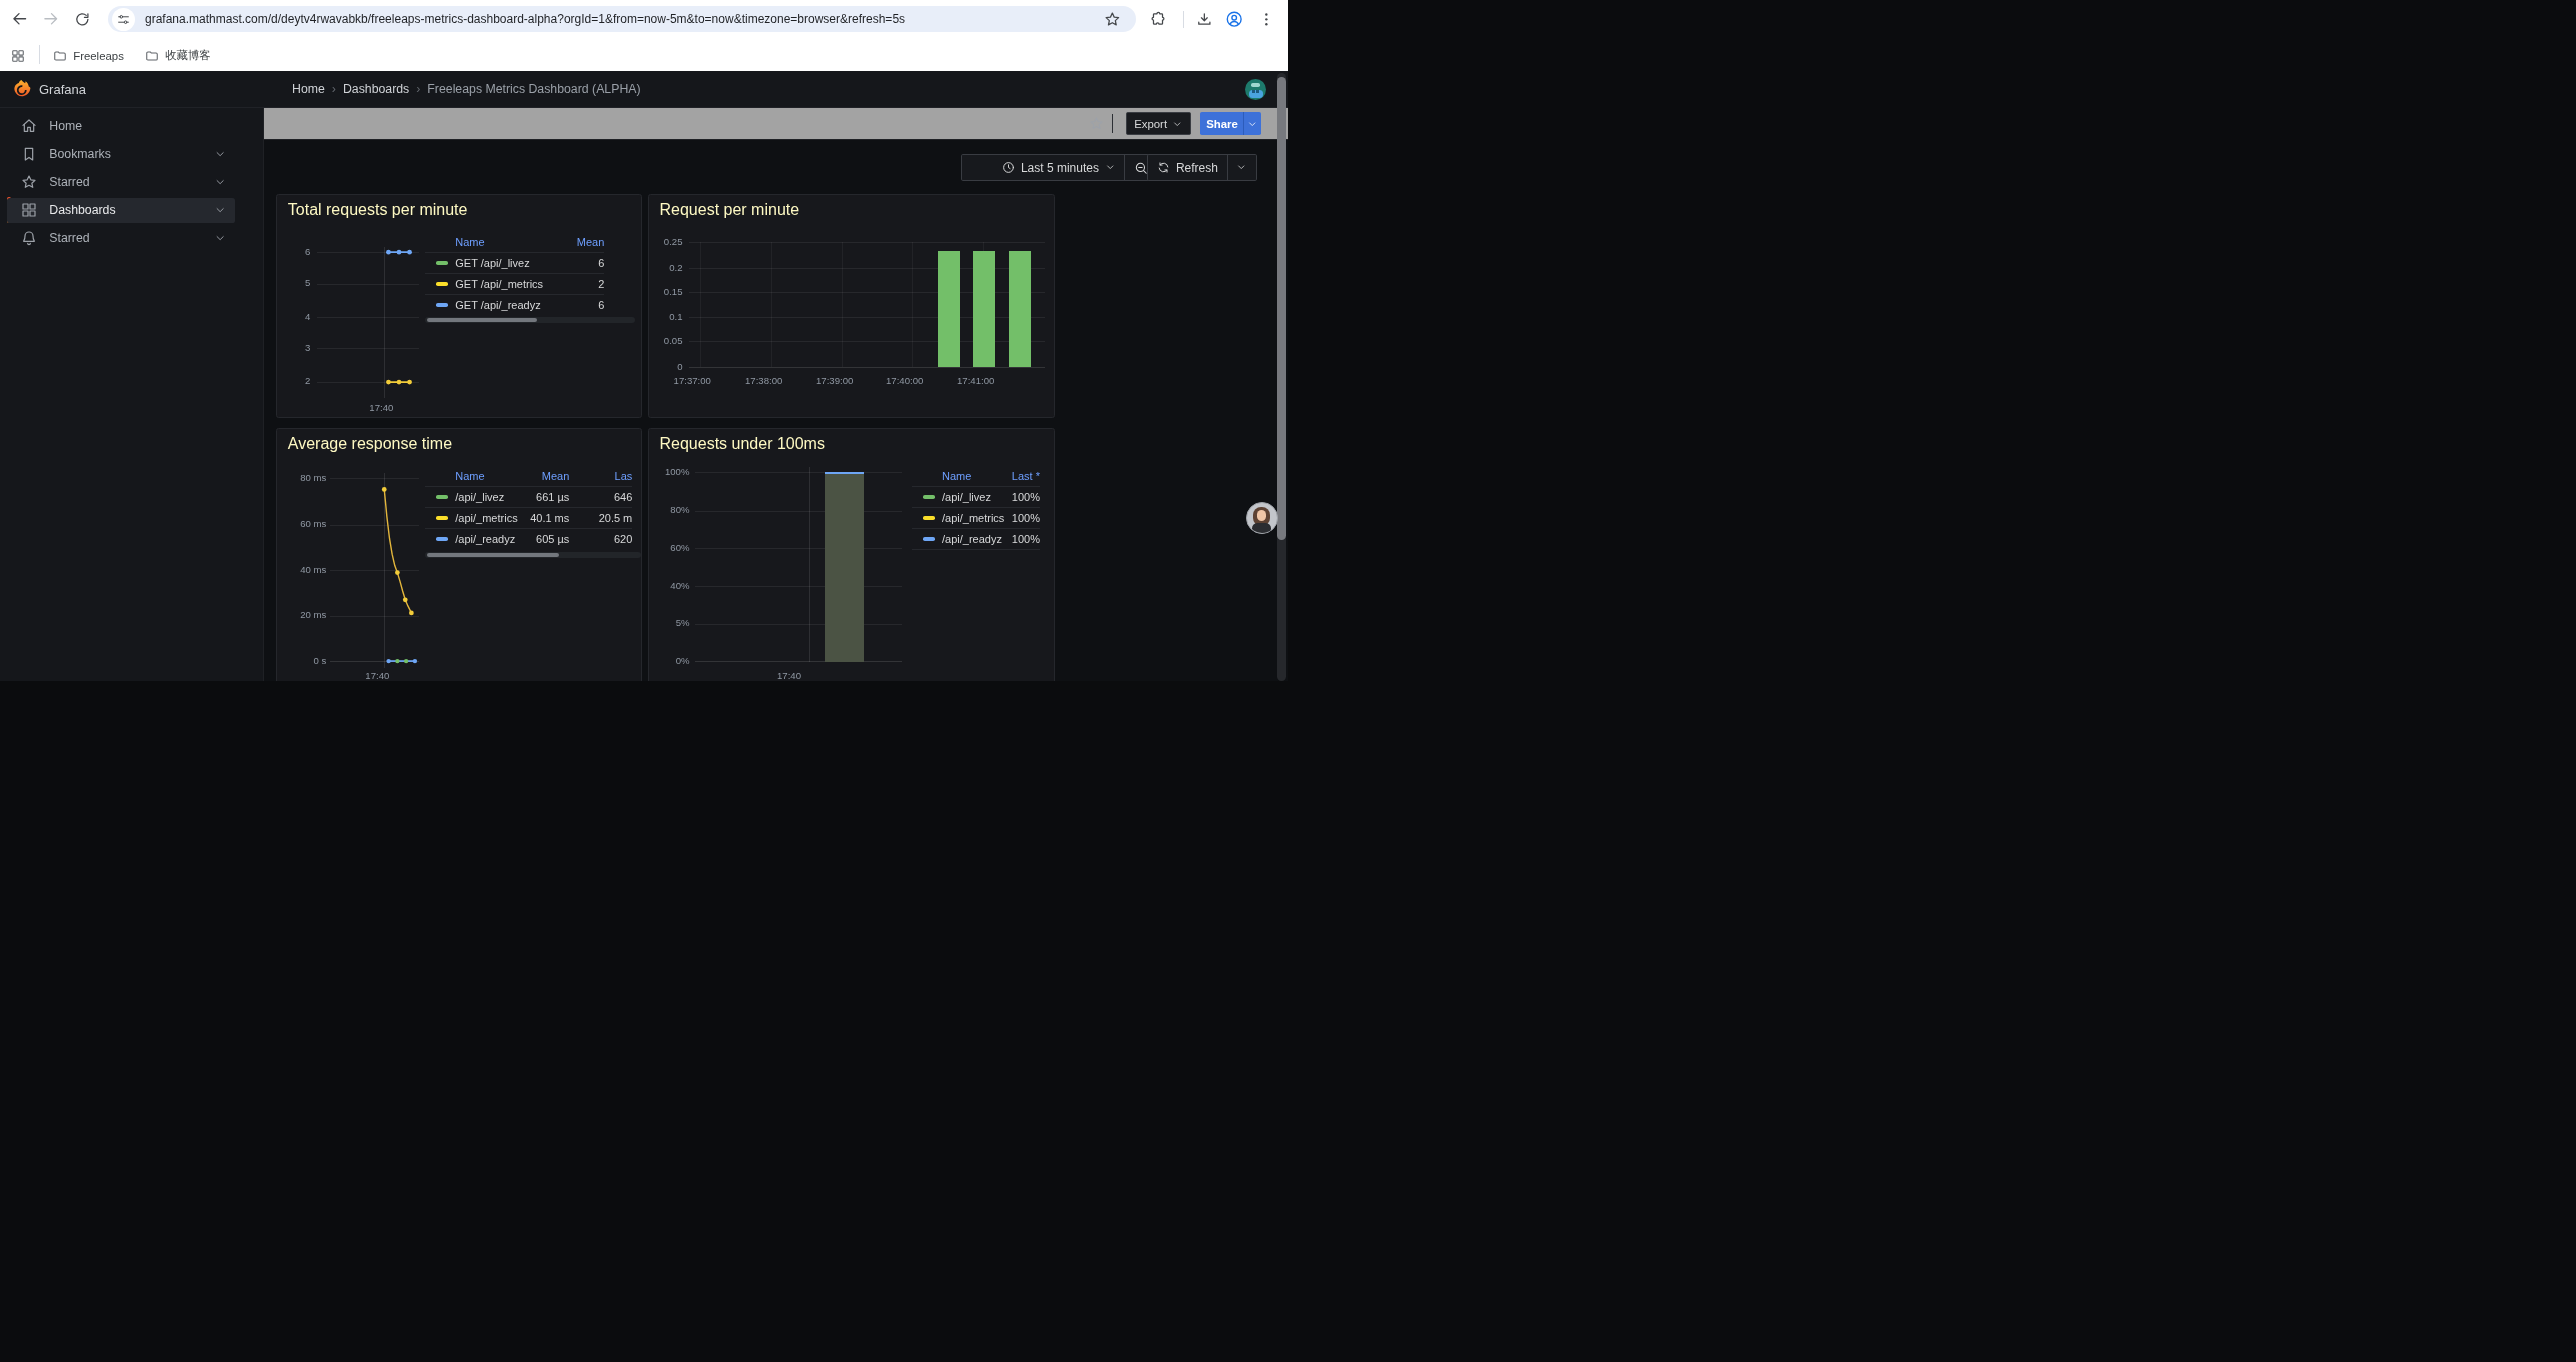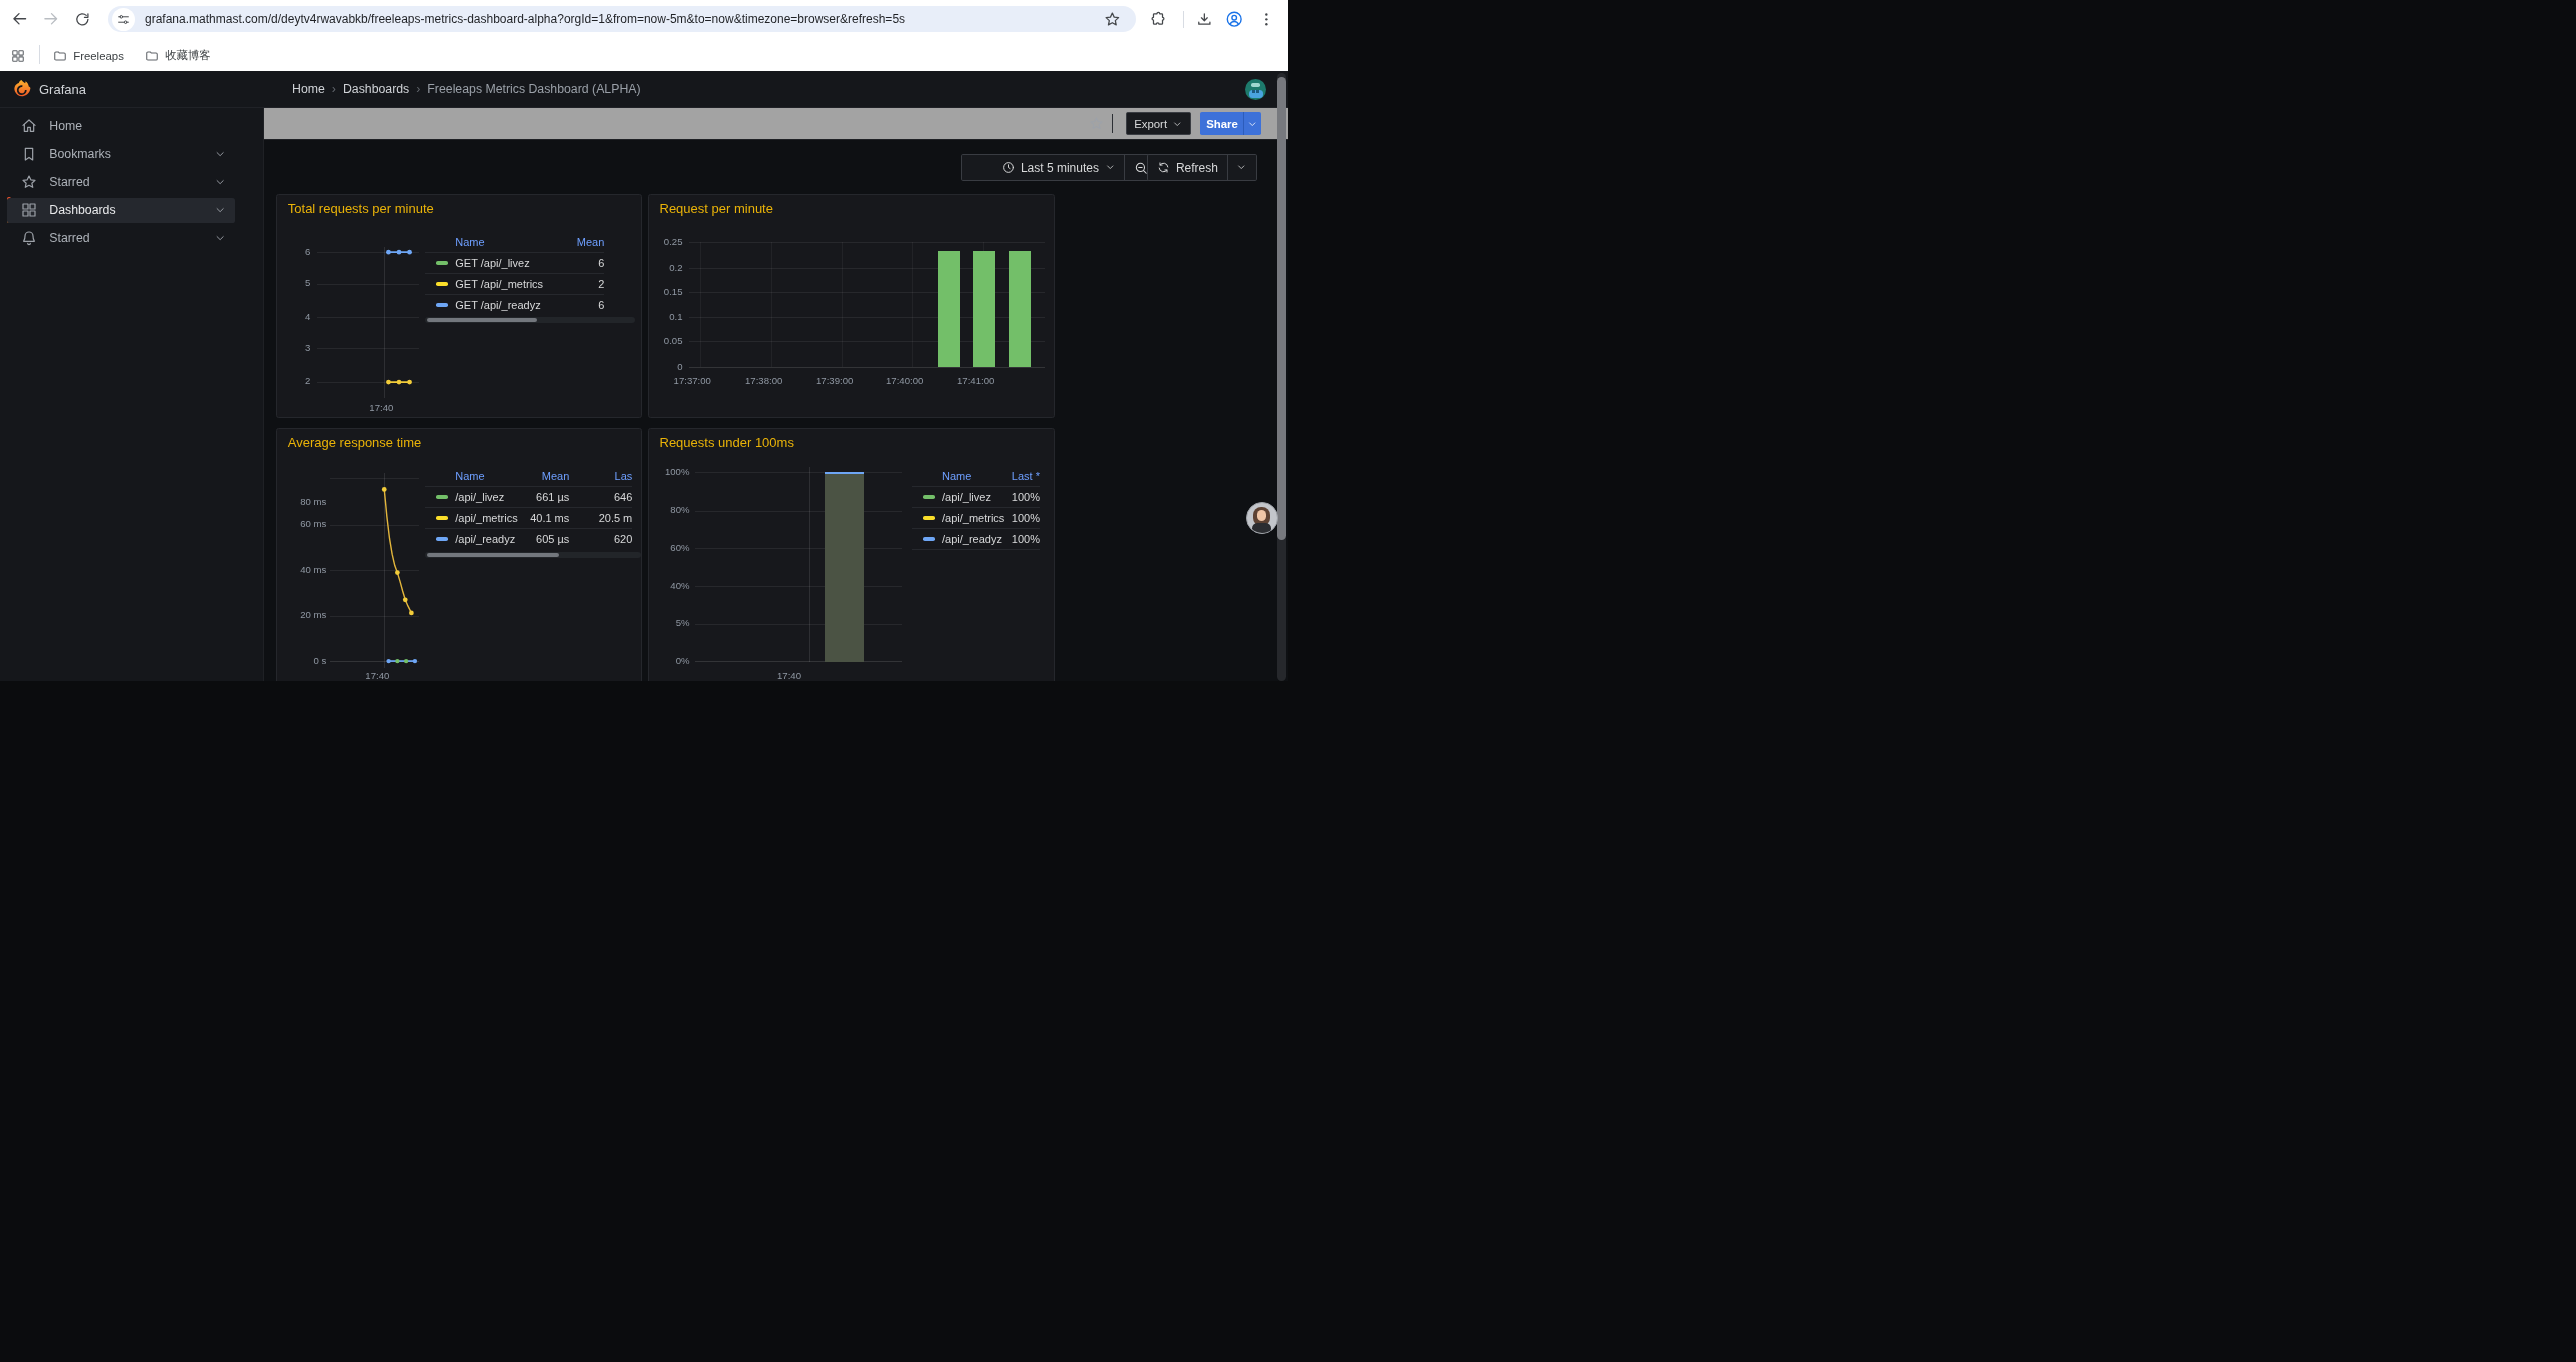--- a/index.html
+++ b/index.html
@@ -36,21 +36,21 @@
   .sb-sel{background:#25282e;color:#e9eaec;}
   .sb-accent{position:absolute;left:7px;width:3.5px;height:26px;border-radius:1.8px;background:linear-gradient(180deg,#f2512c,#ff9234);}
   .btn-sec{position:absolute;height:23px;background:#191b1f;border:0.9px solid #3a3d43;border-radius:1.8px;color:#d8d9da;font-size:11.4px;display:flex;align-items:center;justify-content:center;gap:5.3px;cursor:pointer;}
   .btn-blue{position:absolute;height:23px;background:#3d71d9;border-radius:1.8px 0 0 1.8px;color:#fff;font-size:11.4px;font-weight:bold;display:flex;align-items:center;justify-content:center;cursor:pointer;}
   .btn-blue-chev{position:absolute;height:23px;background:#3d71d9;border-radius:0 1.8px 1.8px 0;border-left:0.9px solid #2c5cbb;color:#fff;display:flex;align-items:center;justify-content:center;cursor:pointer;}
   .tgroup{position:absolute;height:27px;border:0.9px solid #393c42;border-radius:1.8px;background:#17191d;display:flex;align-items:stretch;color:#d8d9da;}
   .tseg{display:flex;align-items:center;gap:6.1px;padding:0 8.8px;font-size:12px;cursor:pointer;}
   .tsep{width:0.9px;background:#393c42;}
   
   .panel{position:absolute;background:#17181c;border:0.9px solid #25272c;border-radius:2.6px;overflow:hidden;}
-  .ptitle{position:absolute;left:10.5px;top:6.1px;font-size:13px;color:#eab308;font-weight:500;cursor:pointer;white-space:nowrap;}
+  .ptitle{position:absolute;left:10.5px;top:6.1px;font-size:16px;color:#fef9c3;font-weight:500;cursor:pointer;white-space:nowrap;}
   .ylab{position:absolute;color:#9098a3;font-size:9.6px;line-height:10.5px;text-align:right;}
   .xlab{position:absolute;color:#9098a3;font-size:9.6px;line-height:10.5px;text-align:left;}
   .gl{position:absolute;background:rgba(255,255,255,0.07);}
   .glv{position:absolute;background:rgba(255,255,255,0.10);}
   .lgd{position:absolute;font-size:11px;color:#d8d9da;}
   .lrow{position:relative;height:21px;border-top:0.9px solid #26282d;cursor:pointer;}
   .lhead{position:relative;height:17.5px;}
   .lhead span{color:#6e9fff;font-weight:500;font-size:11px;}
   .chip{position:absolute;left:10.5px;top:8.8px;width:12.3px;height:3.5px;border-radius:1.8px;}
   .lname{position:absolute;left:30px;top:4.4px;white-space:nowrap;}
@@ -446,21 +446,21 @@
         <span style="width:12.3px;height:3.5px;border-radius:1.8px;background:#73bf69;display:inline-block;"></span>
         <span>2xx</span>
         <span style="margin-left:7px;margin-top:47px;">Mean: 0.233</span>
         <span style="margin-left:7px;">Max: 0.233</span>
       </div>
     </div>
 
 
     <div class="panel" style="left:12.3px;top:288px;width:366px;height:289px;">
       <span class="ptitle">Average response time</span>
-      <div class="ylab" style="left:7px;top:44px;width:42px;margin-top:24px;">80 ms</div>
+      <div class="ylab" style="left:7px;top:44px;width:42px;">80 ms</div>
       <div class="ylab" style="left:7px;top:90px;width:42px;">60 ms</div>
       <div class="ylab" style="left:7px;top:136px;width:42px;">40 ms</div>
       <div class="ylab" style="left:7px;top:181px;width:42px;">20 ms</div>
       <div class="ylab" style="left:7px;top:227px;width:42px;">0 s</div>
       <div class="gl" style="left:53px;top:49px;width:89px;height:0.9px;"></div>
       <div class="gl" style="left:53px;top:96px;width:89px;height:0.9px;"></div>
       <div class="gl" style="left:53px;top:141px;width:89px;height:0.9px;"></div>
       <div class="gl" style="left:53px;top:187px;width:89px;height:0.9px;"></div>
       <div class="gl" style="left:53px;top:232px;width:89px;height:0.9px;background:rgba(255,255,255,0.12);"></div>
       <div class="glv" style="left:107px;top:44px;width:0.9px;height:195px;"></div>

